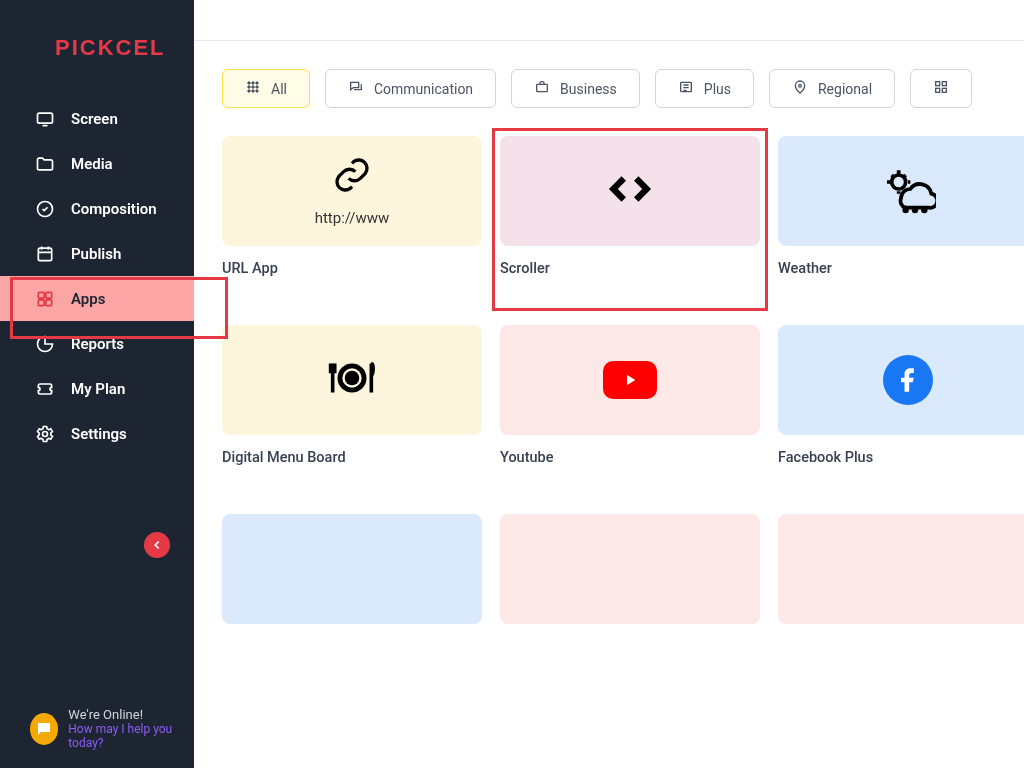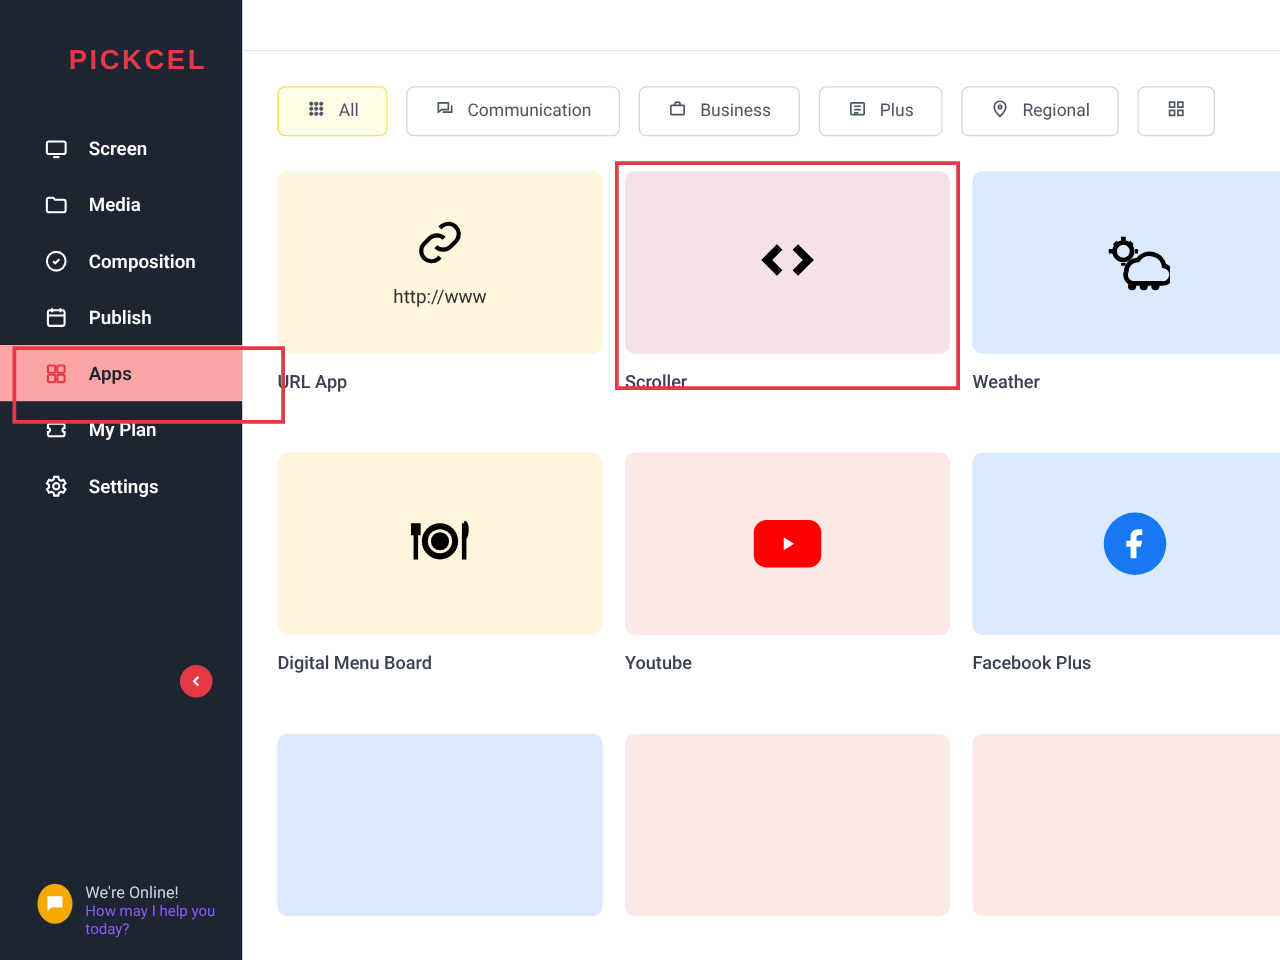--- a/index.html
+++ b/index.html
@@ -8,34 +8,34 @@
 .logo-area { padding: 35px 0 35px 55px; }
 .logo { color: #e63946; font-size: 22px; font-weight: 700; letter-spacing: 2px; font-family: Arial, sans-serif; }
 .nav-list { list-style: none; }
 .nav-item { display: flex; align-items: center; gap: 16px; padding: 12px 0 12px 35px; color: #fff; font-size: 15px; font-weight: 600; cursor: pointer; height: 45px; }
 .nav-item.active { background: #fca5a5; color: #1e2532; }
 .nav-icon { width: 20px; height: 20px; display: flex; align-items: center; justify-content: center; }
 .nav-item svg { stroke: #fff; }
 .nav-item.active svg { stroke: #e63946; }
 .apps-highlight { position: absolute; left: 10px; top: 277px; width: 218px; height: 62px; border: 3px solid #e63946; pointer-events: none; z-index: 5; }
 .collapse-btn { position: absolute; right: 24px; top: 532px; width: 26px; height: 26px; background: #e63946; border-radius: 50%; display: flex; align-items: center; justify-content: center; cursor: pointer; }
-.chat-widget { position: absolute; bottom: 18px; left: 30px; display: flex; gap: 10px; align-items: flex-start; }
+.chat-widget { position: absolute; bottom: 18px; left: 30px; display: flex; gap: 10px; align-items: center; }
 .chat-icon { width: 32px; height: 32px; background: #f4a900; border-radius: 50%; display: flex; align-items: center; justify-content: center; }
 .chat-text-1 { color: #d1d5db; font-size: 13px; }
 .chat-text-2 { color: #8b5cf6; font-size: 12px; }
 .main { flex: 1; background: #fff; overflow: hidden; position: relative; }
 .hr-top { border: none; border-top: 1px solid #e5e7eb; margin-top: 40px; }
 .filters { display: flex; gap: 15px; padding: 28px 0 0 28px; }
 .filter-chip { display: inline-flex; align-items: center; gap: 10px; padding: 9px 22px; border: 1px solid #d1d5db; border-radius: 6px; font-size: 14px; color: #4b5563; cursor: pointer; background: #fff; }
 .filter-chip.active { background: #fffde7; border-color: #fde047; }
 .filter-chip svg { stroke: #4b5563; }
 .grid-wrap { padding: 28px 0 0 28px; }
 .grid { display: grid; grid-template-columns: repeat(3, 260px); gap: 18px; row-gap: 48px; }
 .card { position: relative; }
-.card-tile { width: 100%; height: 146px; border-radius: 8px; display: flex; flex-direction: column; align-items: center; justify-content: center; gap: 10px; }
+.card-tile { width: 100%; height: 110px; border-radius: 8px; display: flex; flex-direction: column; align-items: center; justify-content: center; gap: 10px; }
 .card-title { margin-top: 14px; font-size: 14.5px; color: #374151; font-weight: 500; }
 .tile-yellow { background: #fdf6dd; }
 .tile-pink { background: #f4e1ea; }
 .tile-blue { background: #daeafc; }
 .tile-lightpink { background: #fde8e8; }
 .card-highlight { position: absolute; left: -8px; top: -8px; width: 276px; height: 183px; border: 3px solid #e63946; pointer-events: none; }
 .url-sub { font-size: 15px; color: #333; }
 .yt { width: 54px; height: 38px; background: #ff0000; border-radius: 10px; display: flex; align-items: center; justify-content: center; }
 .fb { width: 50px; height: 50px; background: #1877f2; border-radius: 50%; display: flex; align-items: center; justify-content: center; }
 </style>
@@ -85,20 +85,28 @@
     <li class="nav-item active">
       <span class="nav-icon">
         <svg width="20" height="20" viewBox="0 0 24 24" fill="none" stroke-width="2">
             <rect x="4" y="4" width="7" height="7" rx="1"></rect>
             <rect x="13" y="4" width="7" height="7" rx="1"></rect>
             <rect x="4" y="13" width="7" height="7" rx="1"></rect>
             <rect x="13" y="13" width="7" height="7" rx="1"></rect>
           </svg>
       </span>
       <span>Apps</span>
+    </li>
+    <li class="nav-item">
+      <span class="nav-icon">
+        <svg width="20" height="20" viewBox="0 0 24 24" fill="none" stroke-width="2">
+            <path d="M12 3a9 9 0 1 0 9 9h-9V3z"></path>
+          </svg>
+      </span>
+      <span>Reports</span>
     </li>
     <li class="nav-item">
       <span class="nav-icon">
         <svg width="20" height="20" viewBox="0 0 24 24" fill="none" stroke-width="2">
             <path d="M4 8a2 2 0 0 1 2-2h12a2 2 0 0 1 2 2v2a2 2 0 0 0 0 4v2a2 2 0 0 1-2 2H6a2 2 0 0 1-2-2v-2a2 2 0 0 0 0-4V8z"></path>
           </svg>
       </span>
       <span>My Plan</span>
     </li>
     <li class="nav-item">

